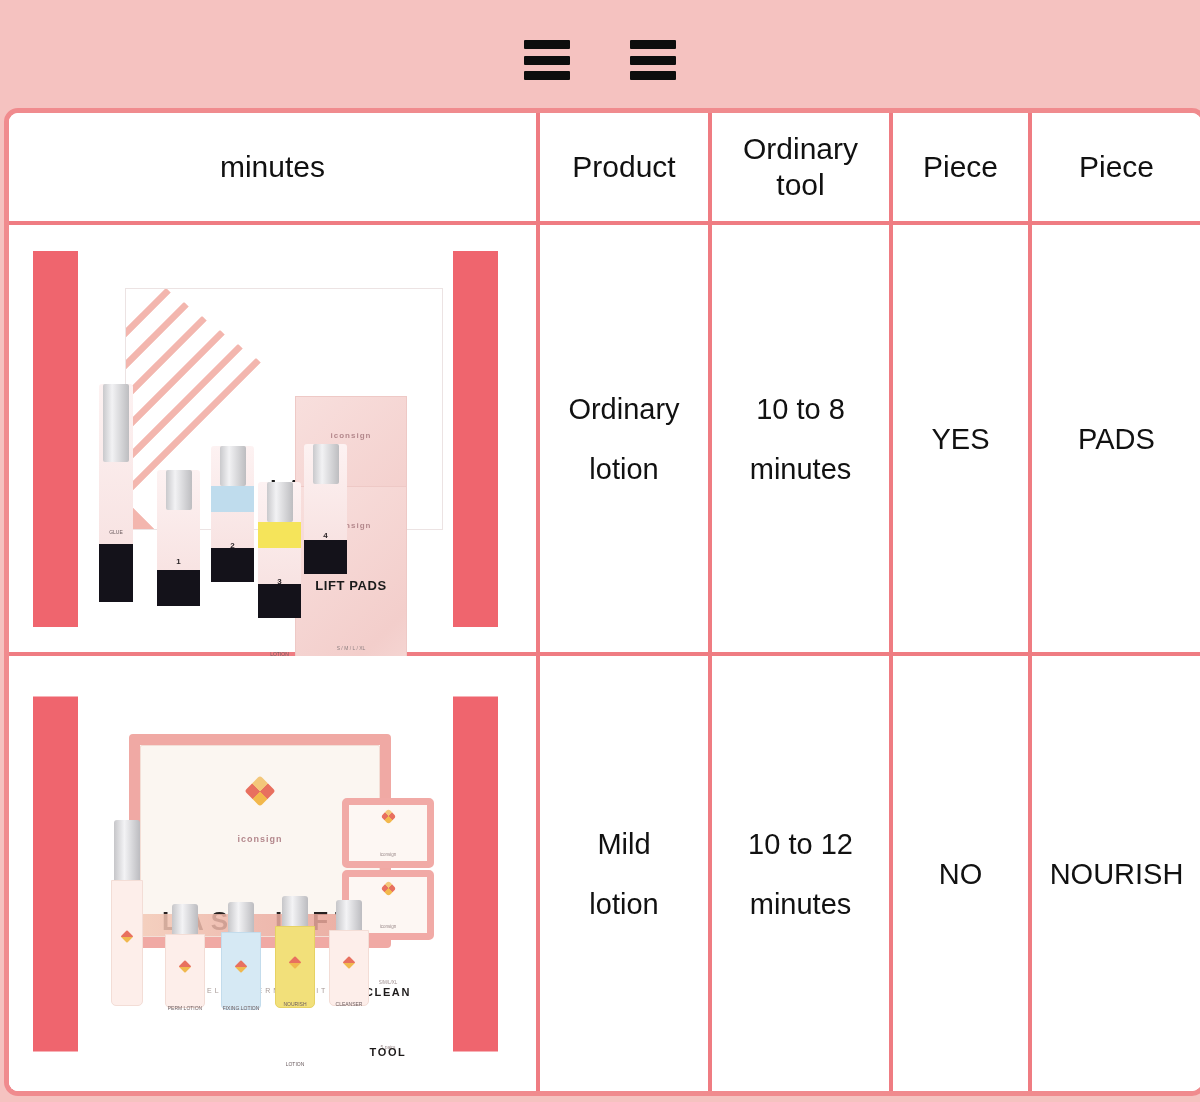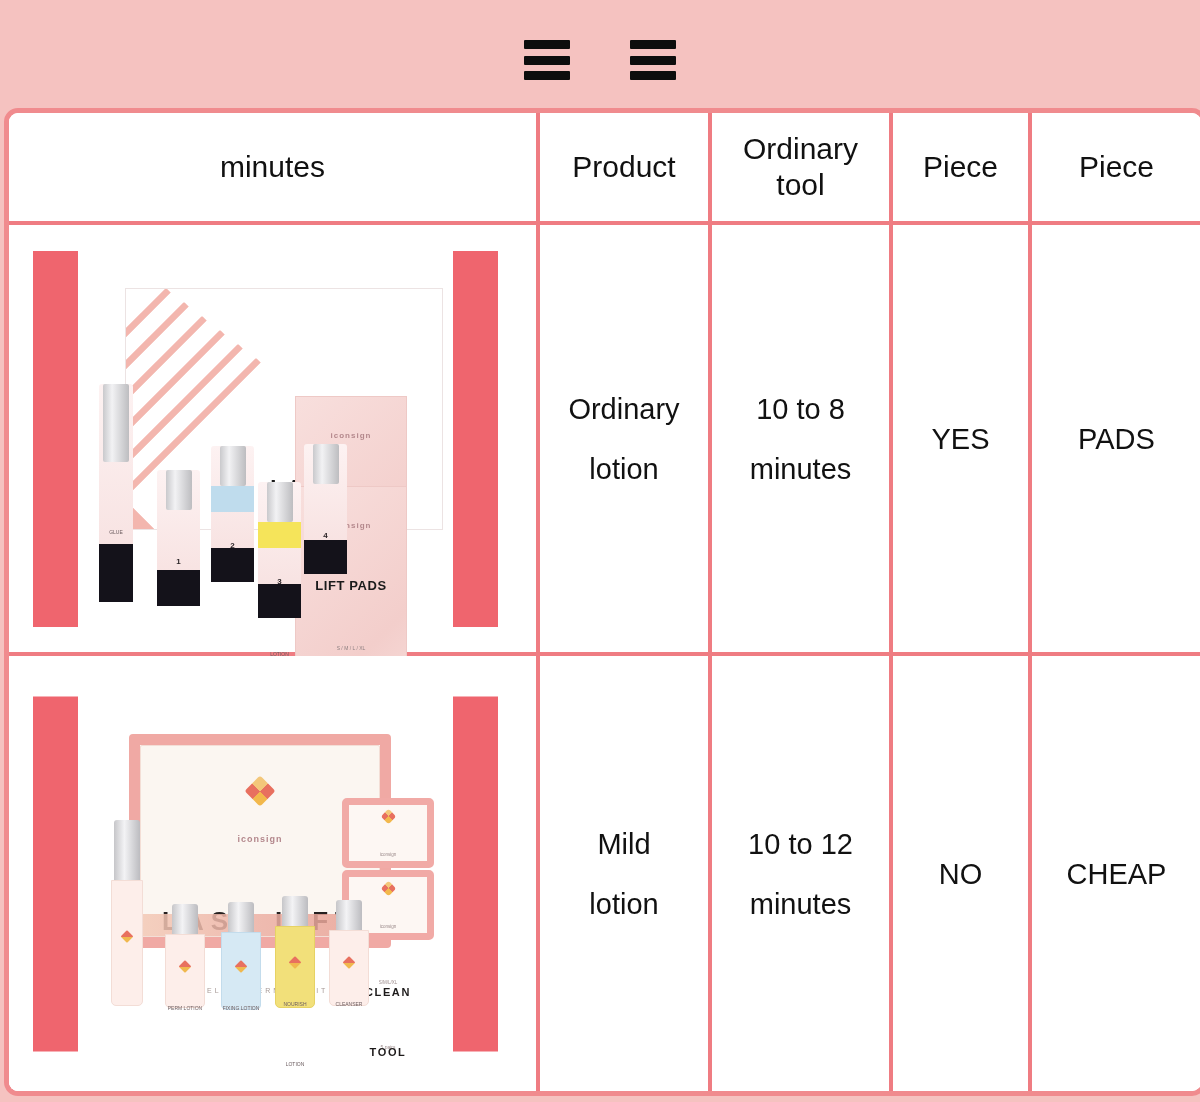--- a/index.html
+++ b/index.html
@@ -500,17 +500,17 @@
 
       <td class="cell-two-line">
         <span>Mild</span>
         <span>lotion</span>
       </td>
       <td class="cell-two-line">
         <span>10 to 12</span>
         <span>minutes</span>
       </td>
       <td>NO</td>
-      <td>CHEAP</td>
+      <td>NOURISH</td>
     </tr>
   </tbody>
 </table>
 </div>
 
 </body></html>

